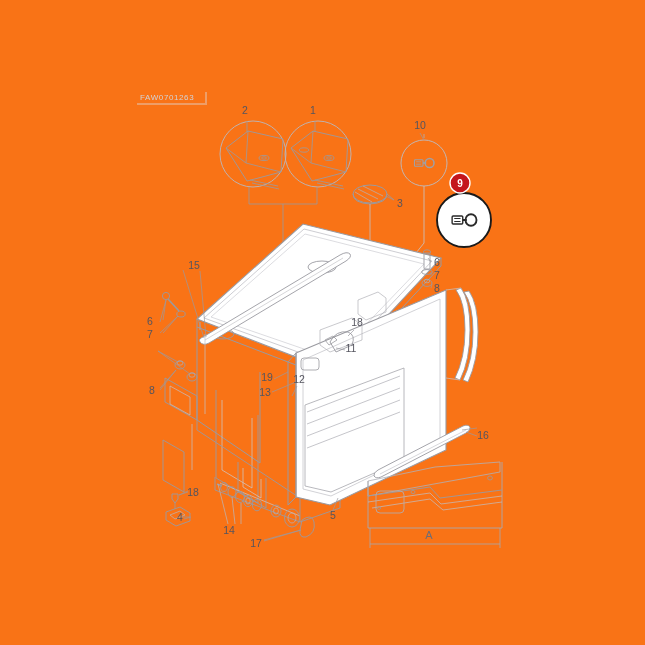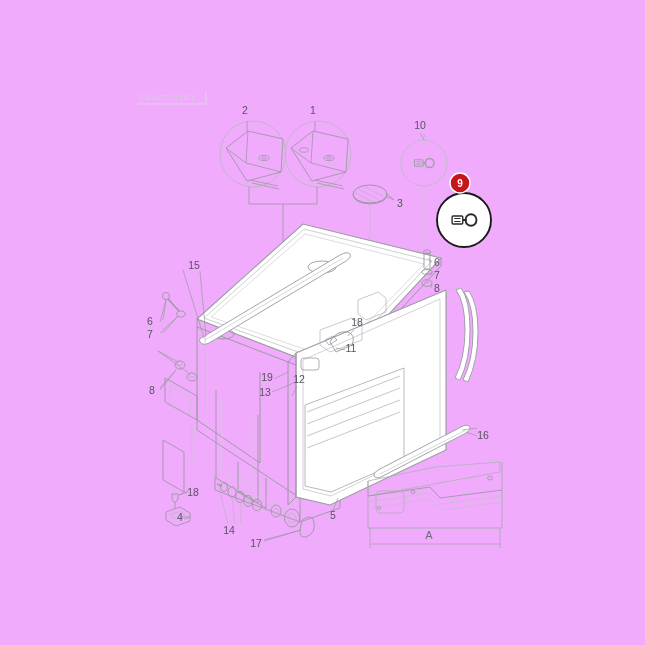--- a/index.html
+++ b/index.html
@@ -8,21 +8,21 @@
     padding: 0;
     background: #ffffff;
   }
   body {
     font-family: "Liberation Sans", sans-serif;
   }
   #stage {
     position: relative;
     width: 645px;
     height: 645px;
-    background: #f0abfc;
+    background: #f97316;
     overflow: hidden;
   }
   #diagram-svg {
     position: absolute;
     left: 0;
     top: 0;
     width: 645px;
     height: 645px;
   }
   .lbl {

